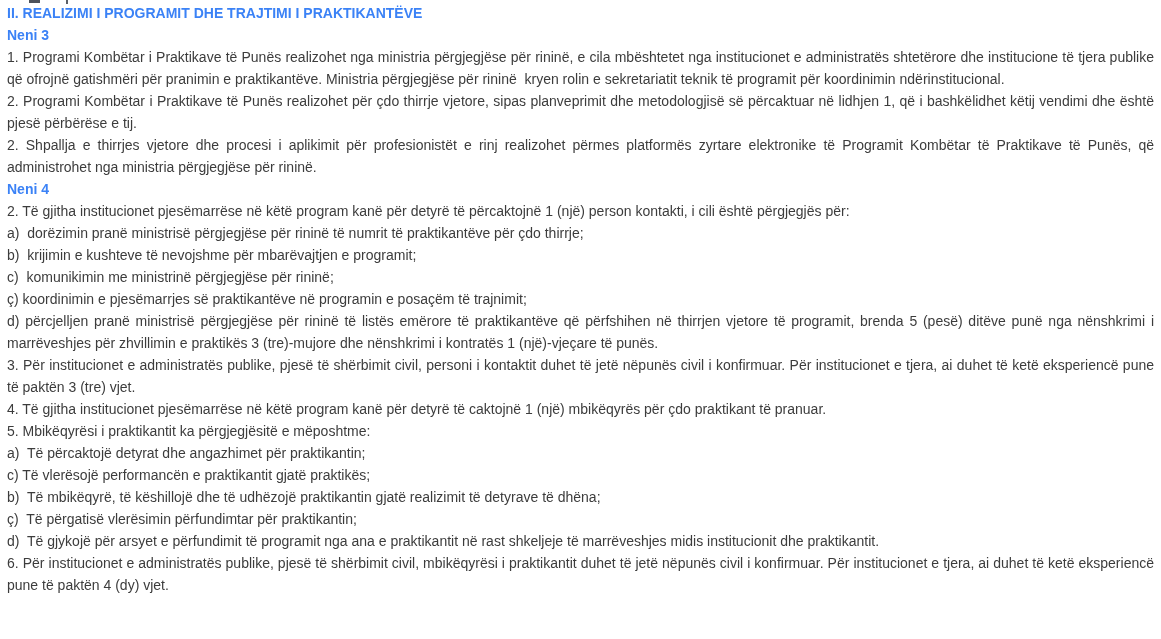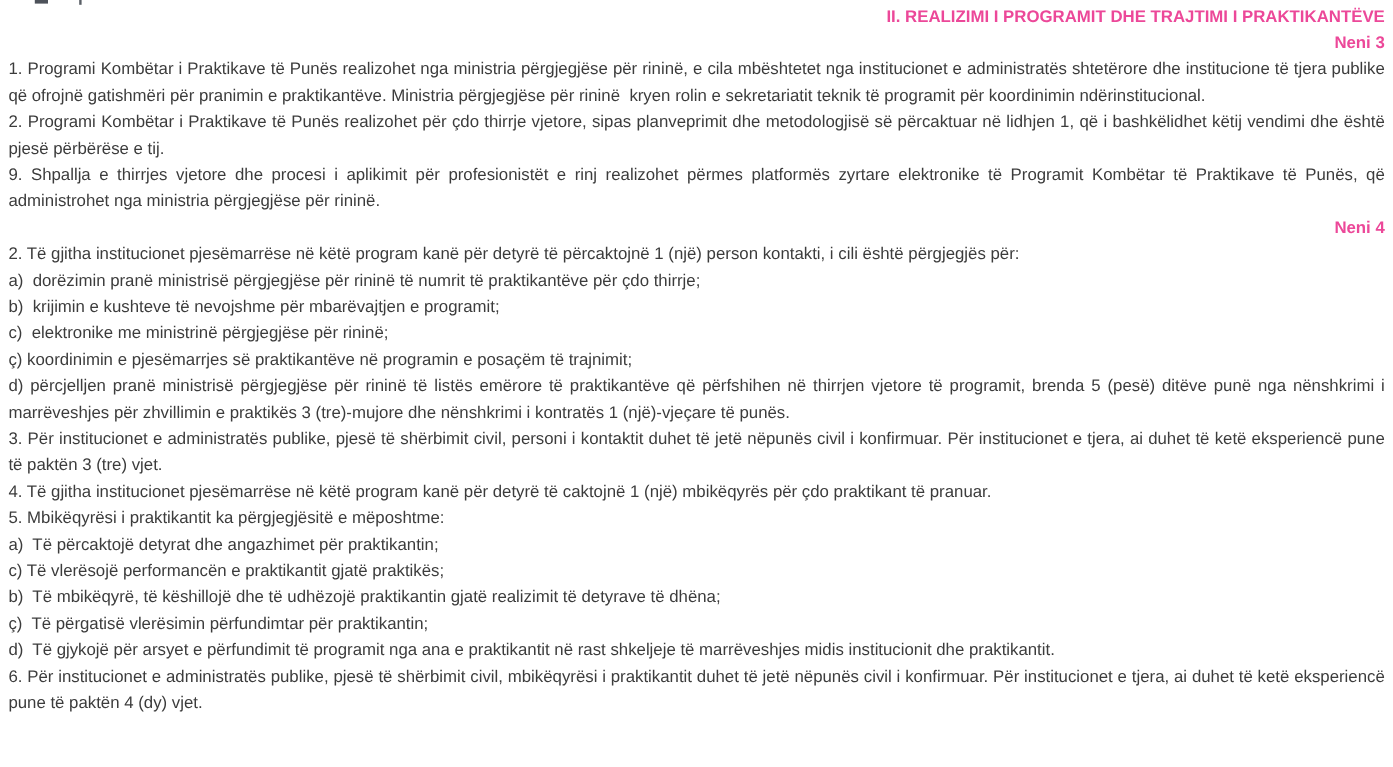--- a/index.html
+++ b/index.html
@@ -21,22 +21,22 @@
     line-height: 22px;
     color: #3c3c3c;
     -webkit-font-smoothing: antialiased;
   }
   .doc-title,
   .article-heading {
     margin: 0;
     font-size: 14px;
     line-height: 21px;
     font-weight: 700;
-    text-align: right;
-    color: #ec4899;
+    text-align: left;
+    color: #3b82f6;
   }
   .article-heading { line-height: 22px; }
   .para {
     margin: 0;
     text-align: justify;
     white-space: pre-wrap;
   }
   
   .frag {
     position: absolute;
@@ -52,28 +52,28 @@
 
   <span class="frag frag-1"></span>
   <span class="frag frag-2"></span>
 
   <h1 class="doc-title">II. REALIZIMI I PROGRAMIT DHE TRAJTIMI I PRAKTIKANTËVE</h1>
 
   <h2 class="article-heading">Neni 3</h2>
 
   <p class="para">1. Programi Kombëtar i Praktikave të Punës realizohet nga ministria përgjegjëse për rininë, e cila mbështetet nga institucionet e administratës shtetërore dhe institucione të tjera publike që ofrojnë gatishmëri për pranimin e praktikantëve. Ministria përgjegjëse për rininë  kryen rolin e sekretariatit teknik të programit për koordinimin ndërinstitucional.</p>
   <p class="para">2. Programi Kombëtar i Praktikave të Punës realizohet për çdo thirrje vjetore, sipas planveprimit dhe metodologjisë së përcaktuar në lidhjen 1, që i bashkëlidhet këtij vendimi dhe është pjesë përbërëse e tij.</p>
-  <p class="para">9. Shpallja e thirrjes vjetore dhe procesi i aplikimit për profesionistët e rinj realizohet përmes platformës zyrtare elektronike të Programit Kombëtar të Praktikave të Punës, që administrohet nga ministria përgjegjëse për rininë.</p>
+  <p class="para">2. Shpallja e thirrjes vjetore dhe procesi i aplikimit për profesionistët e rinj realizohet përmes platformës zyrtare elektronike të Programit Kombëtar të Praktikave të Punës, që administrohet nga ministria përgjegjëse për rininë.</p>
 
   <h2 class="article-heading">Neni 4</h2>
 
   <p class="para">2. Të gjitha institucionet pjesëmarrëse në këtë program kanë për detyrë të përcaktojnë 1 (një) person kontakti, i cili është përgjegjës për:</p>
   <p class="para">a)  dorëzimin pranë ministrisë përgjegjëse për rininë të numrit të praktikantëve për çdo thirrje;</p>
   <p class="para">b)  krijimin e kushteve të nevojshme për mbarëvajtjen e programit;</p>
-  <p class="para">c)  elektronike me ministrinë përgjegjëse për rininë;</p>
+  <p class="para">c)  komunikimin me ministrinë përgjegjëse për rininë;</p>
   <p class="para">ç) koordinimin e pjesëmarrjes së praktikantëve në programin e posaçëm të trajnimit;</p>
   <p class="para">d) përcjelljen pranë ministrisë përgjegjëse për rininë të listës emërore të praktikantëve që përfshihen në thirrjen vjetore të programit, brenda 5 (pesë) ditëve punë nga nënshkrimi i marrëveshjes për zhvillimin e praktikës 3 (tre)-mujore dhe nënshkrimi i kontratës 1 (një)-vjeçare të punës.</p>
   <p class="para">3. Për institucionet e administratës publike, pjesë të shërbimit civil, personi i kontaktit duhet të jetë nëpunës civil i konfirmuar. Për institucionet e tjera, ai duhet të ketë eksperiencë pune të paktën 3 (tre) vjet.</p>
   <p class="para">4. Të gjitha institucionet pjesëmarrëse në këtë program kanë për detyrë të caktojnë 1 (një) mbikëqyrës për çdo praktikant të pranuar.</p>
   <p class="para">5. Mbikëqyrësi i praktikantit ka përgjegjësitë e mëposhtme:</p>
   <p class="para">a)  Të përcaktojë detyrat dhe angazhimet për praktikantin;</p>
   <p class="para">c) Të vlerësojë performancën e praktikantit gjatë praktikës;</p>
   <p class="para">b)  Të mbikëqyrë, të këshillojë dhe të udhëzojë praktikantin gjatë realizimit të detyrave të dhëna;</p>
   <p class="para">ç)  Të përgatisë vlerësimin përfundimtar për praktikantin;</p>
   <p class="para">d)  Të gjykojë për arsyet e përfundimit të programit nga ana e praktikantit në rast shkeljeje të marrëveshjes midis institucionit dhe praktikantit.</p>

